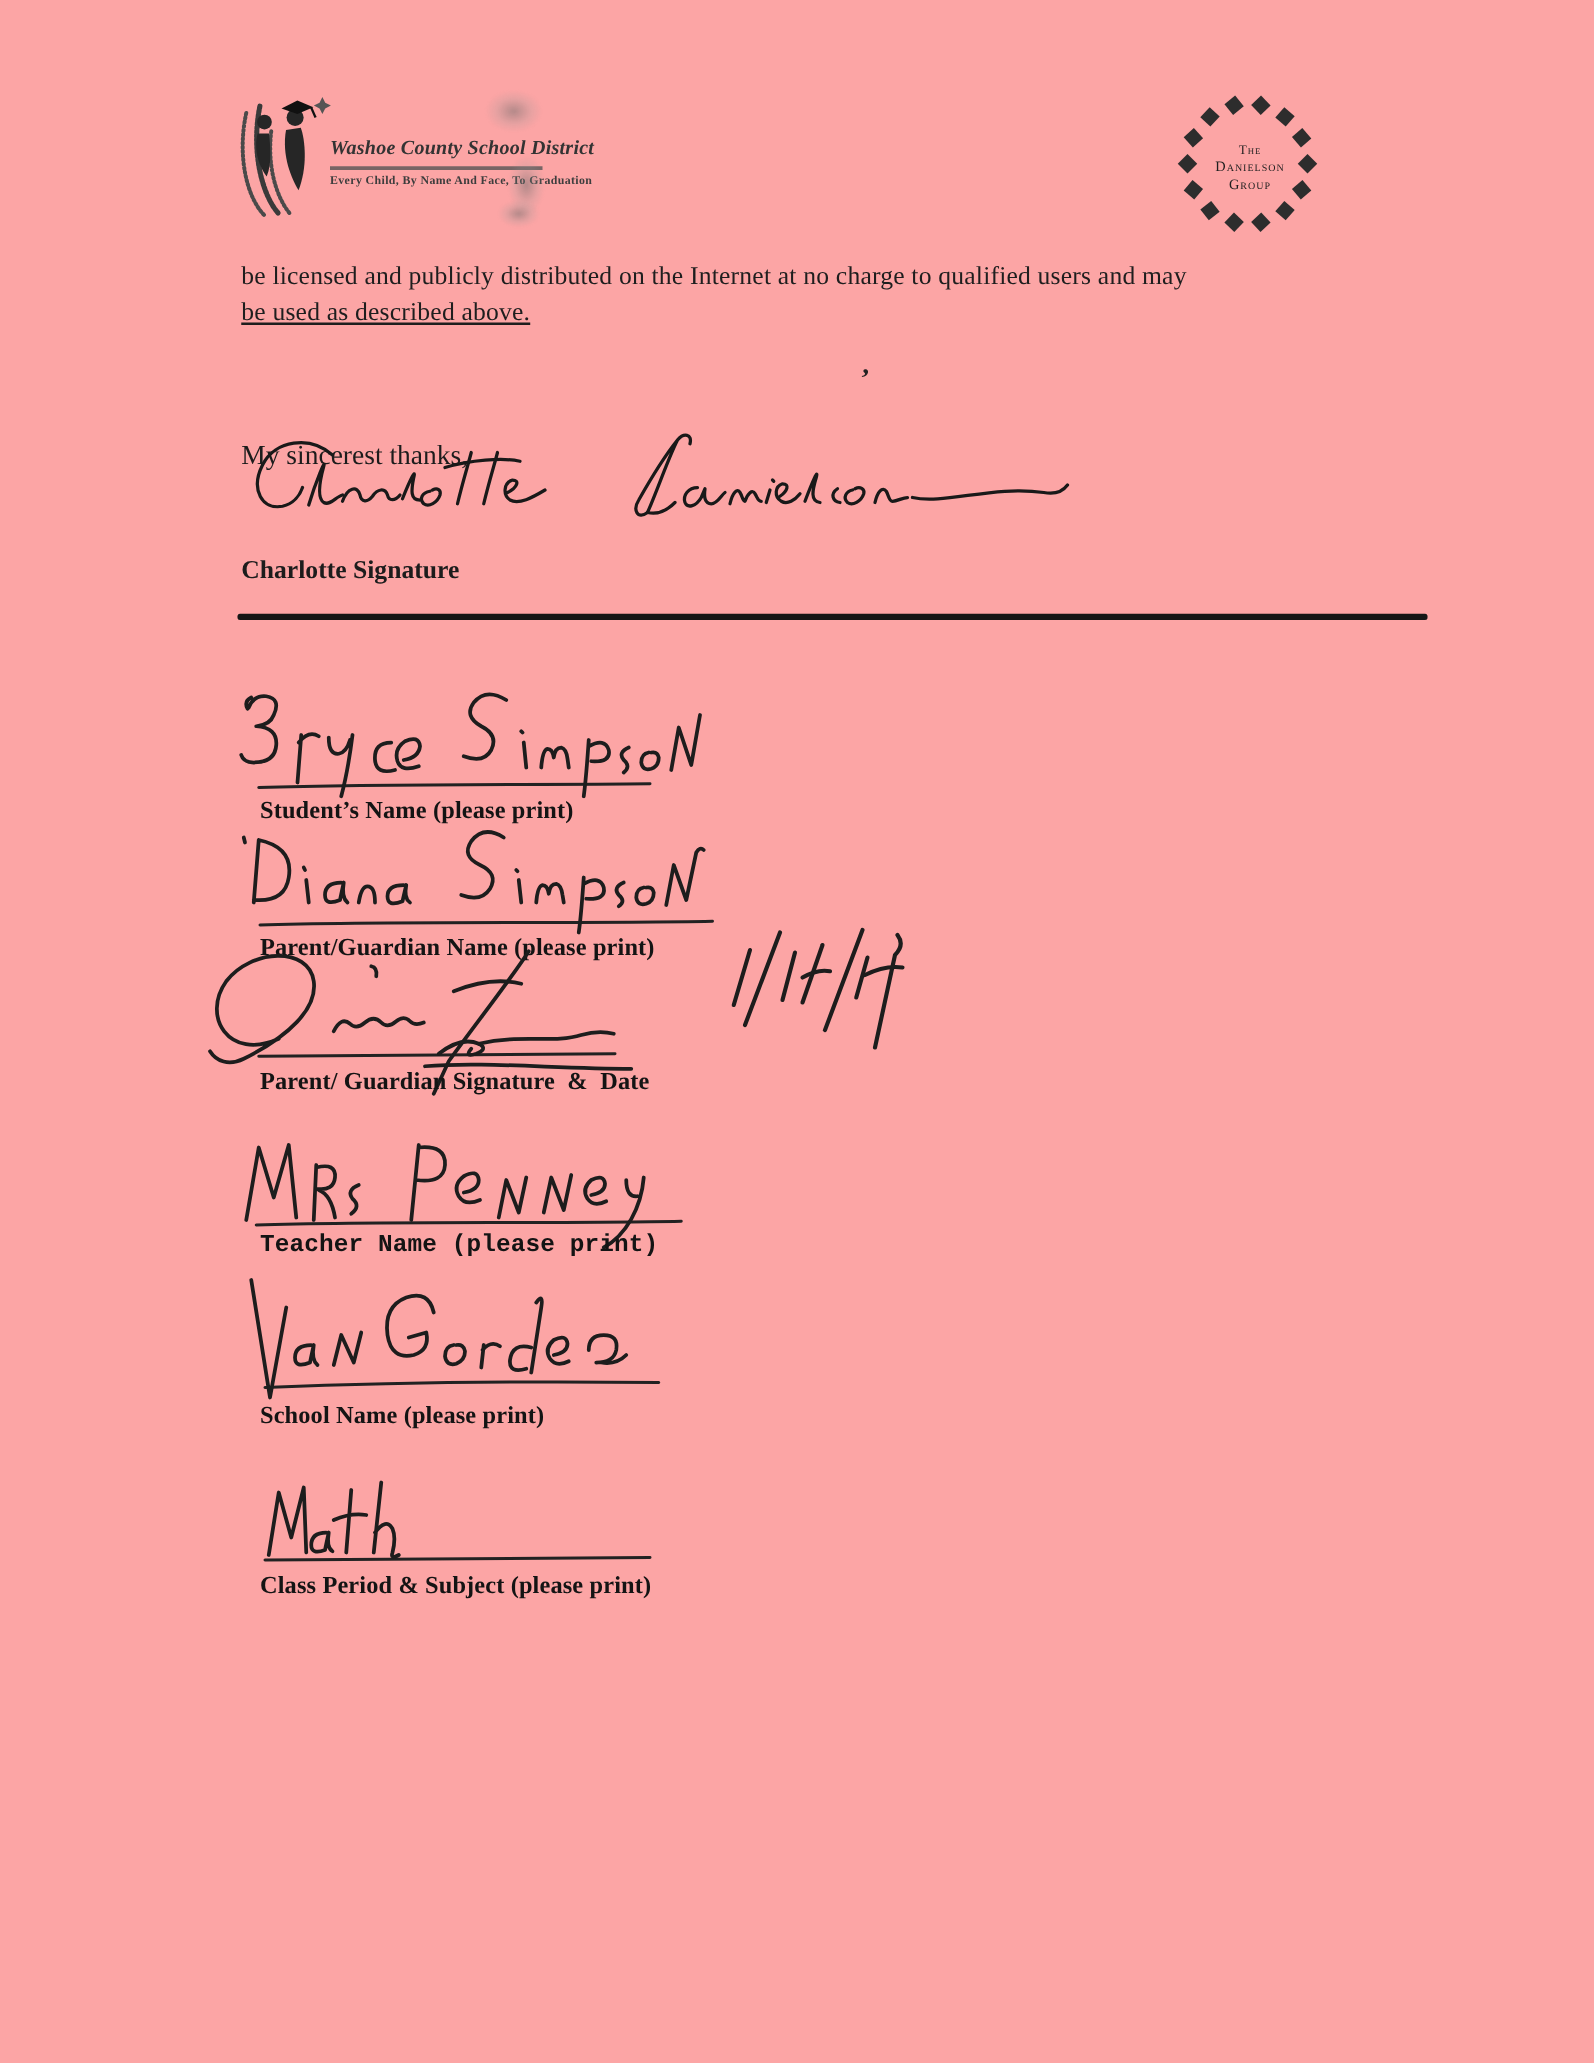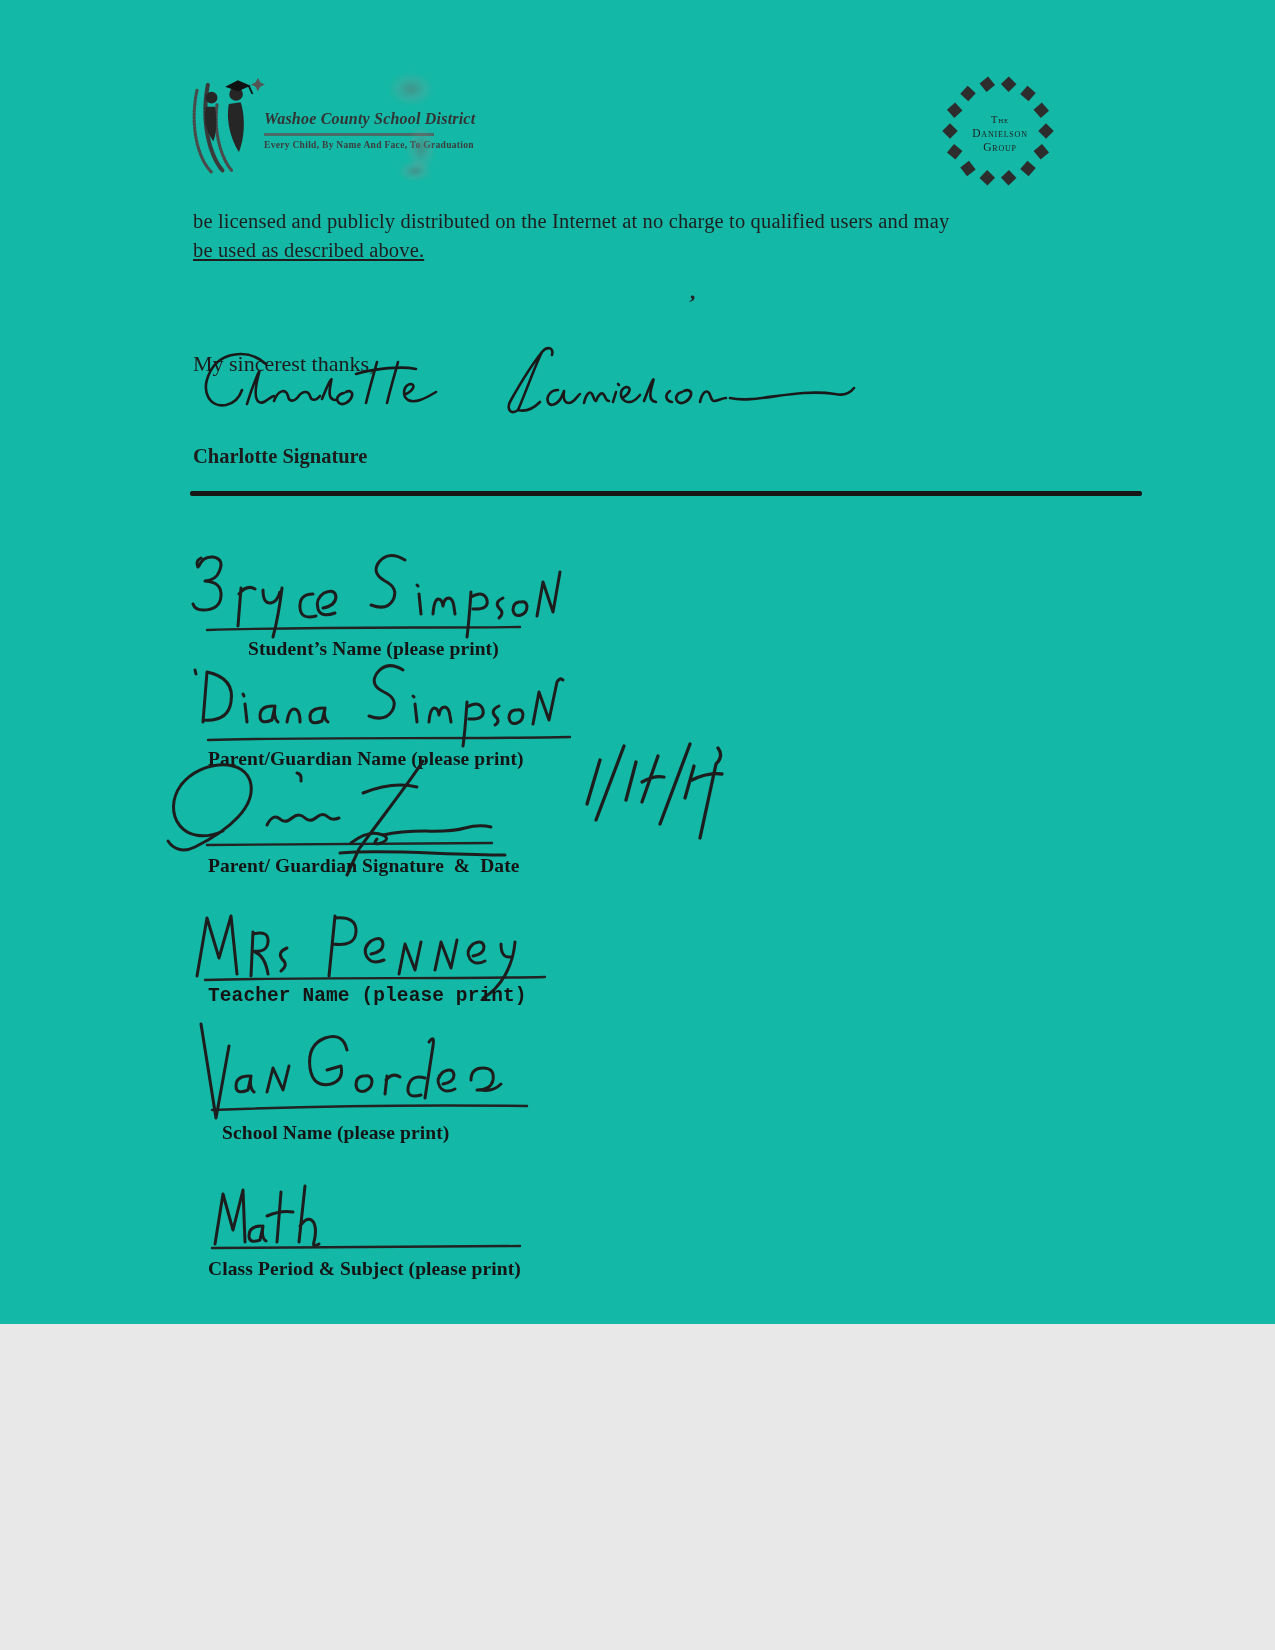--- a/index.html
+++ b/index.html
@@ -1,18 +1,18 @@
 <!DOCTYPE html>
 <html><head>
 <meta charset="utf-8">
 <title>Document</title>
 <style>
   html,body{margin:0;padding:0;background:#e8e8e8;}
   .page{
-    position:relative; width:1275px; height:1324px; background:#14b8a6;
+    position:relative; width:1275px; height:1650px; background:#fca5a5;
     margin:0 auto; overflow:hidden;
     font-family:"Liberation Serif", serif; color:#1c1c1c;
   }
   .abs{position:absolute;}
   
   .wcsd{left:186px; top:74px; display:flex; align-items:flex-start;}
   .wcsd-icon{width:82px; height:100px;}
   .wcsd-text{margin-left:-4px; padding-top:36px;}
   .wcsd-title{font-size:16px; font-weight:bold; font-style:italic; color:#333; letter-spacing:.2px;}
   .wcsd-rule{width:170px; height:2.5px; background:#555; margin-top:5px; opacity:.8;}
@@ -134,21 +134,21 @@
     <path d="M130,54 Q116,54 117,68 Q118,80 133,76"></path>
     <path d="M140,68 Q152,66 153,57 Q152,48 141,53 Q132,59 135,69 Q138,78 152,73"></path>
     <path d="M222,20 Q206,10 196,22 Q188,33 202,41 Q216,48 210,60 Q204,71 188,65"></path>
     <path d="M236,54 L238,74 M234,45 l1,1"></path>
     <path d="M250,74 Q251,60 255,59 Q259,59 260,66 Q261,58 266,58 Q270,59 271,67 L272,74"></path>
     <path d="M288,52 C287,66 286,82 284,97 M288,57 Q301,50 304,60 Q306,70 290,69"></path>
     <path d="M320,58 Q311,62 316,68 Q322,73 316,78"></path>
     <path d="M336,62 Q330,63 330,70 Q331,77 338,75 Q344,73 344,66 Q343,61 338,62"></path>
     <path d="M354,76 L360,42 L370,72 L377,32"></path>
   </svg>
-  <div class="abs label" style="top:638px;margin-left:40px;">Student’s Name (please print)</div>
+  <div class="abs label" style="top:638px;">Student’s Name (please print)</div>
 
   <svg class="abs hand" style="left:183px; top:656px;" width="400" height="92" viewBox="0 0 400 92" aria-label="Diana Simpson">
     <path class="uline" d="M25,84 C120,81 280,83 387,81"></path>
     <path d="M12,14 l1,4"></path>
     <path d="M24,16 L20,66 M24,16 Q52,22 48,46 Q45,66 20,64"></path>
     <path d="M62,48 L64,66 M60,38 l1,2"></path>
     <path d="M90,50 Q77,50 77,60 Q77,69 89,64 L92,50 Q90,62 95,66"></path>
     <path d="M104,66 Q106,53 111,53 Q117,53 117,66"></path>
     <path d="M140,52 Q127,52 127,61 Q127,70 139,65 L142,52 Q140,63 145,66"></path>
     <path d="M220,14 Q204,4 194,17 Q186,29 201,36 Q216,43 209,55 Q202,66 186,60"></path>
@@ -204,21 +204,21 @@
     <path d="M18,6 L33,100 L46,28"></path>
     <path d="M66,58 Q53,58 53,68 Q53,77 65,72 L68,58 Q66,70 71,74"></path>
     <path d="M84,74 L90,50 L100,72 L106,48"></path>
     <path d="M164,32 Q160,14 142,20 Q124,27 127,50 Q130,70 148,66 Q161,62 158,48 L144,52"></path>
     <path d="M180,58 Q173,59 173,67 Q174,75 182,73 Q189,70 189,63 Q188,57 182,58"></path>
     <path d="M204,58 L202,76 M203,62 Q210,54 217,59"></path>
     <path d="M242,60 Q227,56 225,70 Q224,81 238,77 M246,24 Q252,16 250,28 L242,80"></path>
     <path d="M260,66 Q271,64 271,57 Q270,49 260,54 Q252,61 257,69 Q262,76 272,71"></path>
     <path d="M288,62 Q288,50 300,50 Q312,50 310,62 Q308,72 294,72 M298,72 Q310,74 318,66"></path>
   </svg>
-  <div class="abs label" style="top:1122px;margin-left:14px;">School Name (please print)</div>
+  <div class="abs label" style="top:1122px;">School Name (please print)</div>
 
   <svg class="abs hand" style="left:193px; top:1178px;" width="335" height="78" viewBox="0 0 335 78" aria-label="Math">
     <path class="uline" d="M19,70 L327,68"></path>
     <path d="M22,66 L30,16 L40,52 L50,12 L52,64"></path>
     <path d="M68,48 Q56,48 56,58 Q56,66 67,62 L70,48 Q68,60 73,63"></path>
     <path d="M88,14 L84,64 M74,38 Q88,32 100,34"></path>
     <path d="M112,8 L106,64 M107,48 Q116,36 121,45 Q124,52 121,64 Q119,70 126,66"></path>
   </svg>
   <div class="abs label" style="top:1258px;text-align:center;">Class Period &amp; Subject (please print)</div>
 

